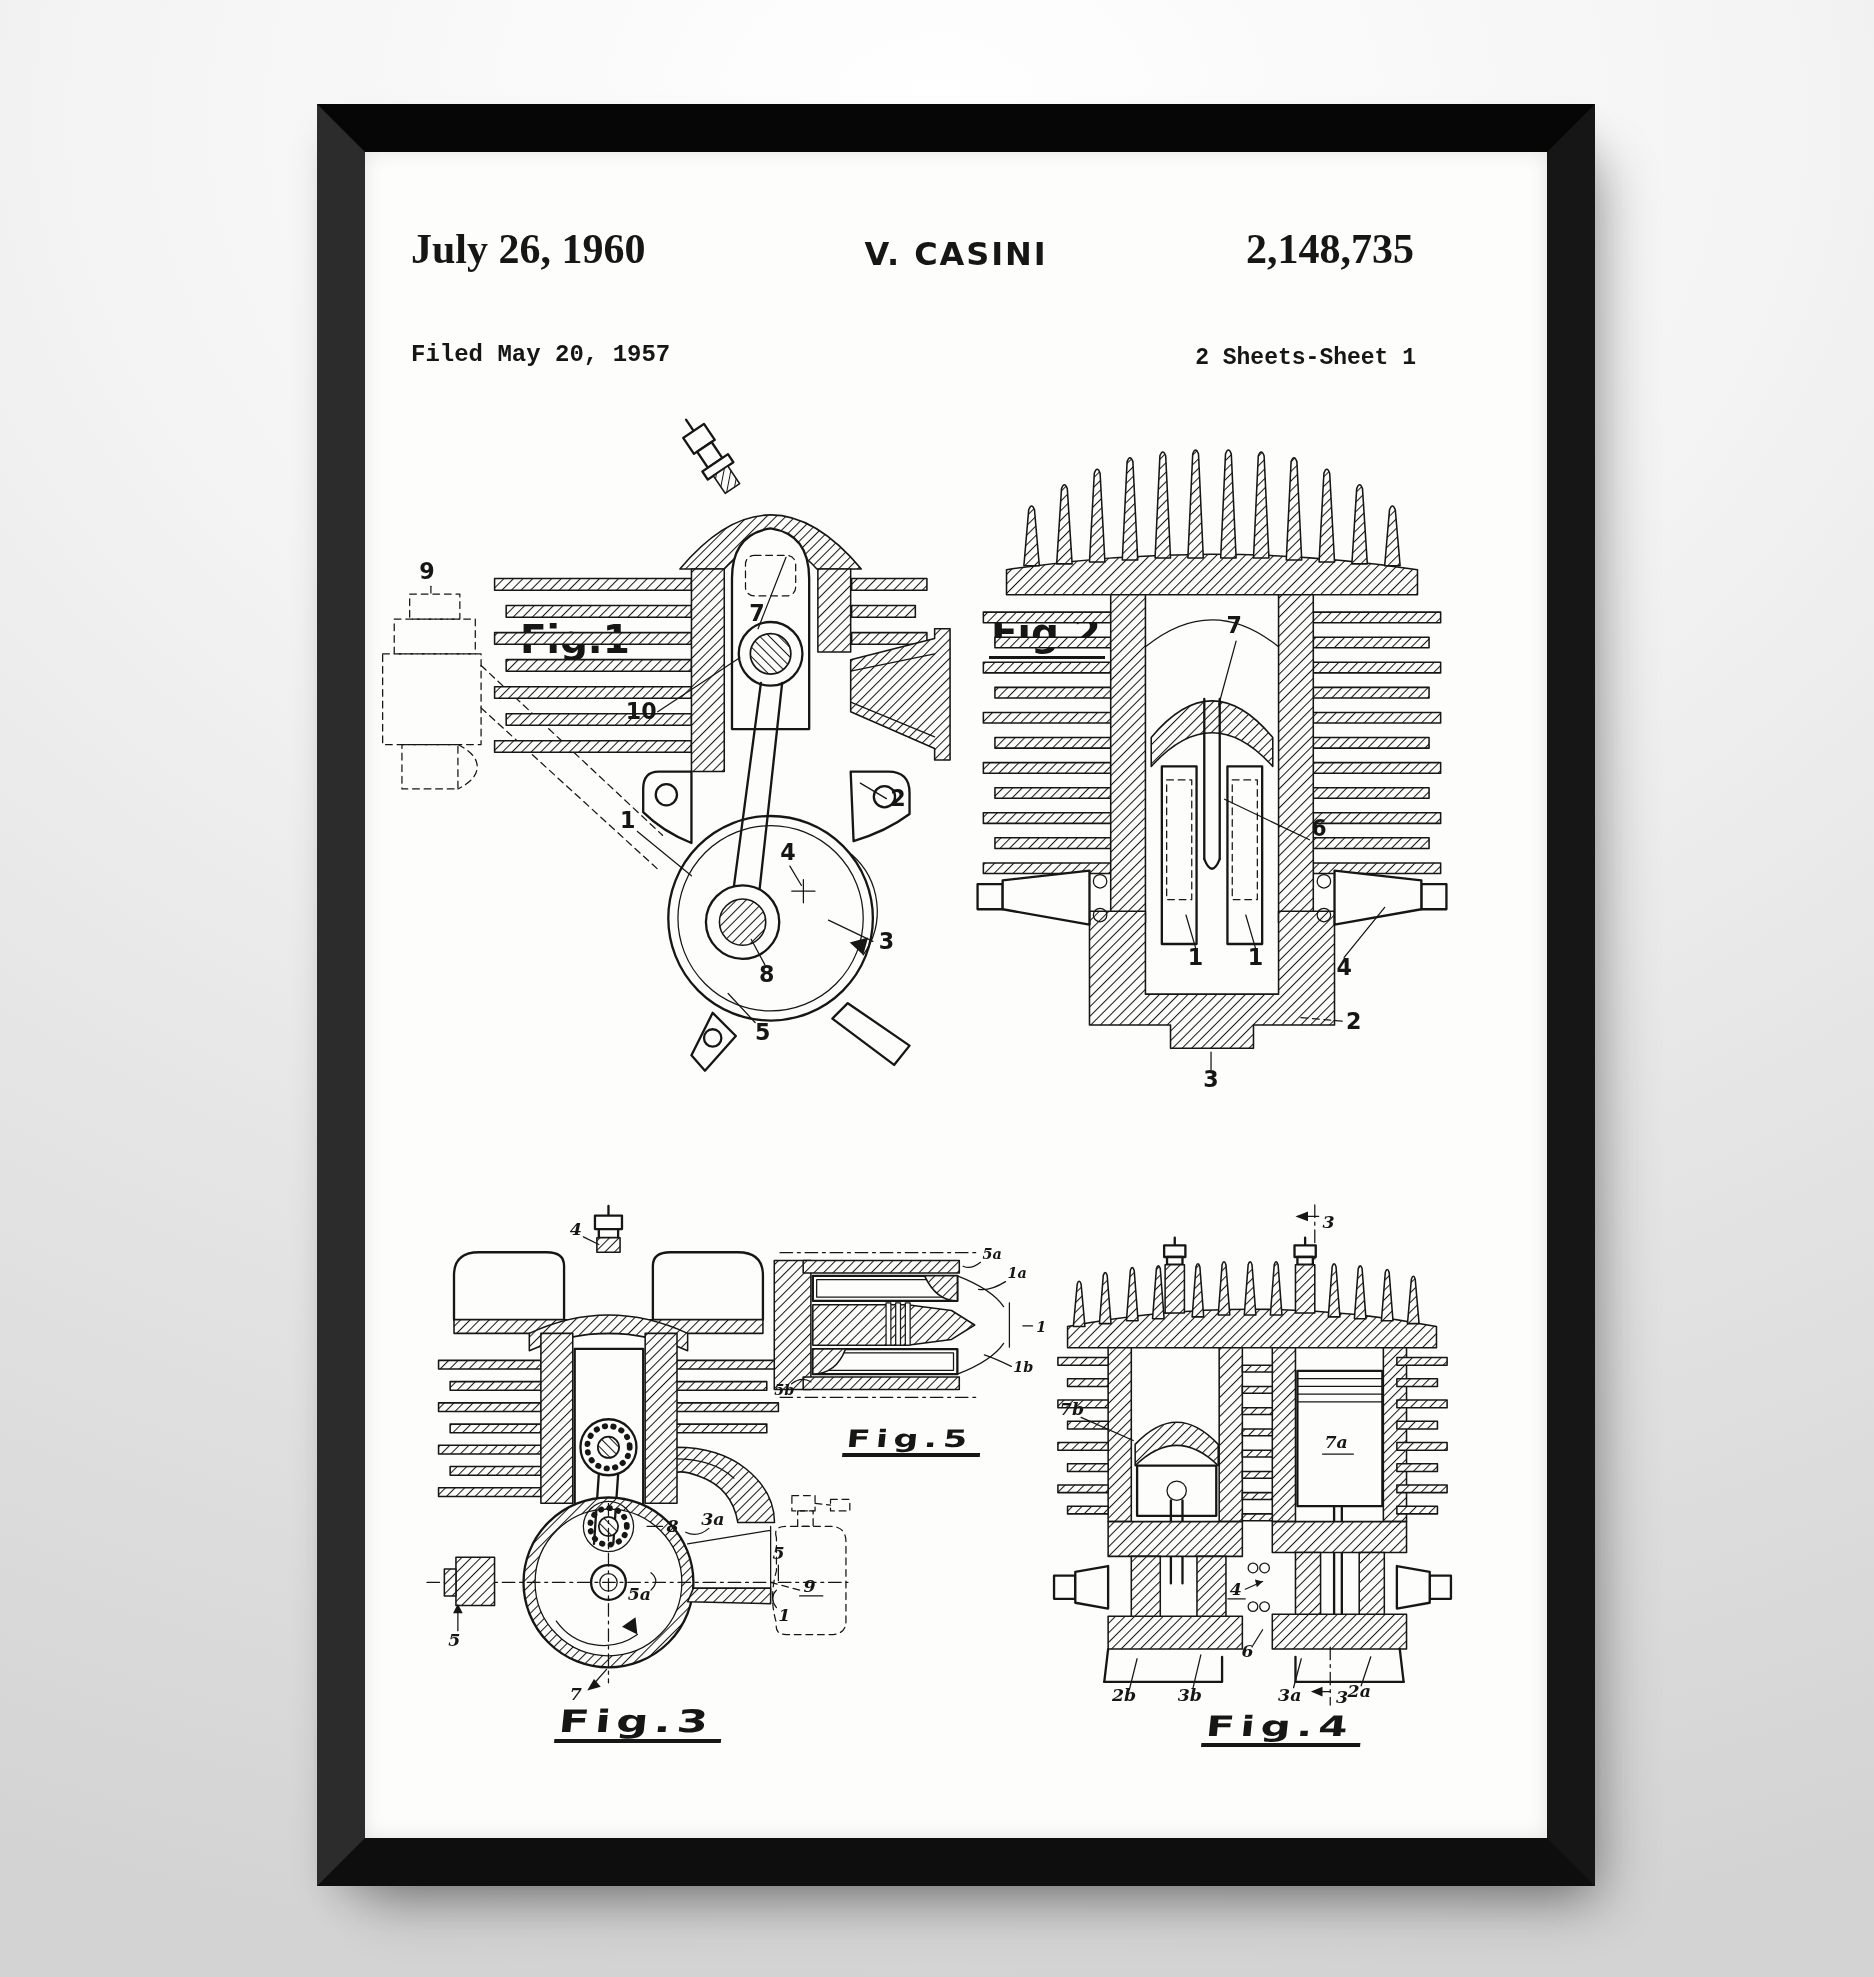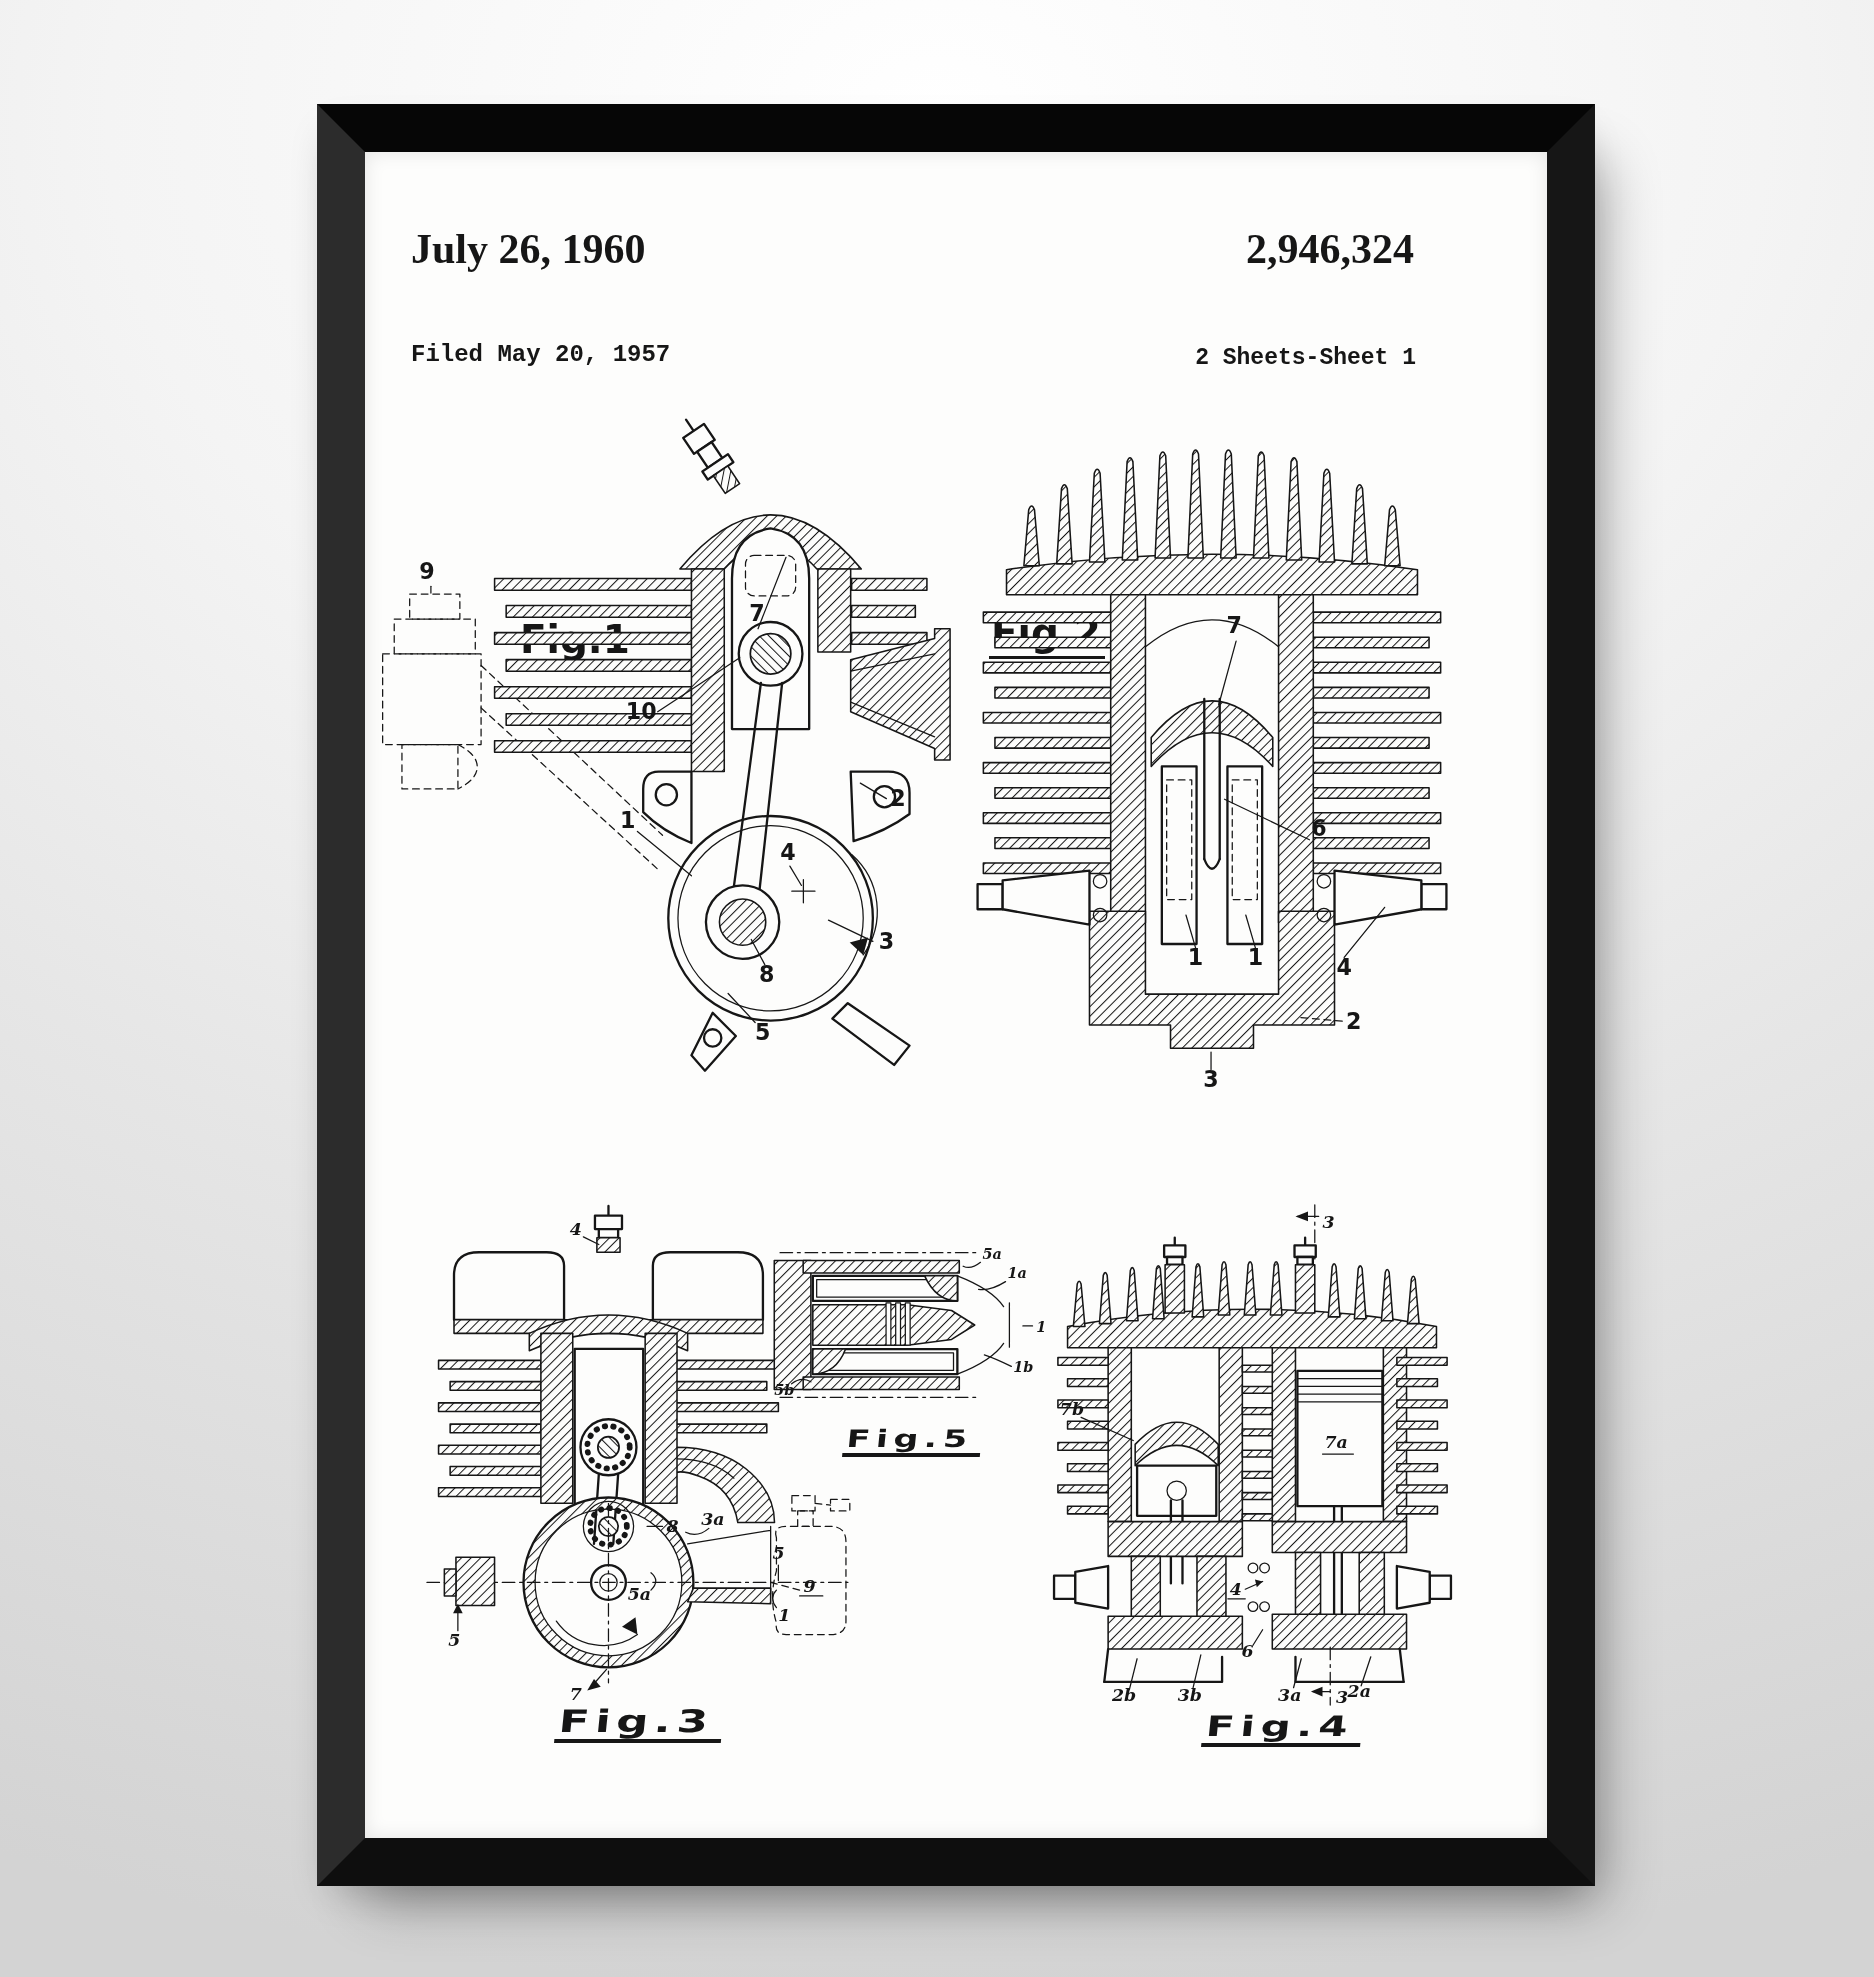--- a/index.html
+++ b/index.html
@@ -57,21 +57,22 @@
       <rect width="7" height="7" fill="#fdfdfc"></rect>
         <line x1="0" y1="0" x2="0" y2="7" stroke="#161616" stroke-width="2.1"></line>
     </pattern>
   </defs>
 </svg>
 
 <div class="frame">
  <div class="paper">
 
   <span class="abs date">July 26, 1960</span>
-  <span class="abs number">2,946,324</span>
+  <span class="abs inventor">V. CASINI</span>
+  <span class="abs number">2,148,735</span>
   <span class="abs filed">Filed May 20, 1957</span>
   <span class="abs sheet">2 Sheets-Sheet 1</span>
 
   <span class="abs figlab" style="left:153px; top:465px;">Fig.1</span>
   <span class="abs figlab" style="left:624px; top:458px;">Fig.2</span>
   <span class="abs" style="left:189px; top:1551px;"><span class="figlab-script f3s">Fig.3</span></span>
   <span class="abs" style="left:477px; top:1273px;"><span class="figlab-script f5s">Fig.5</span></span>
   <span class="abs" style="left:836px; top:1558px;"><span class="figlab-script f4s">Fig.4</span></span>
 
   <svg style="left:7.7px; top:270px;" width="579" height="676" viewBox="0 0 600 700">

